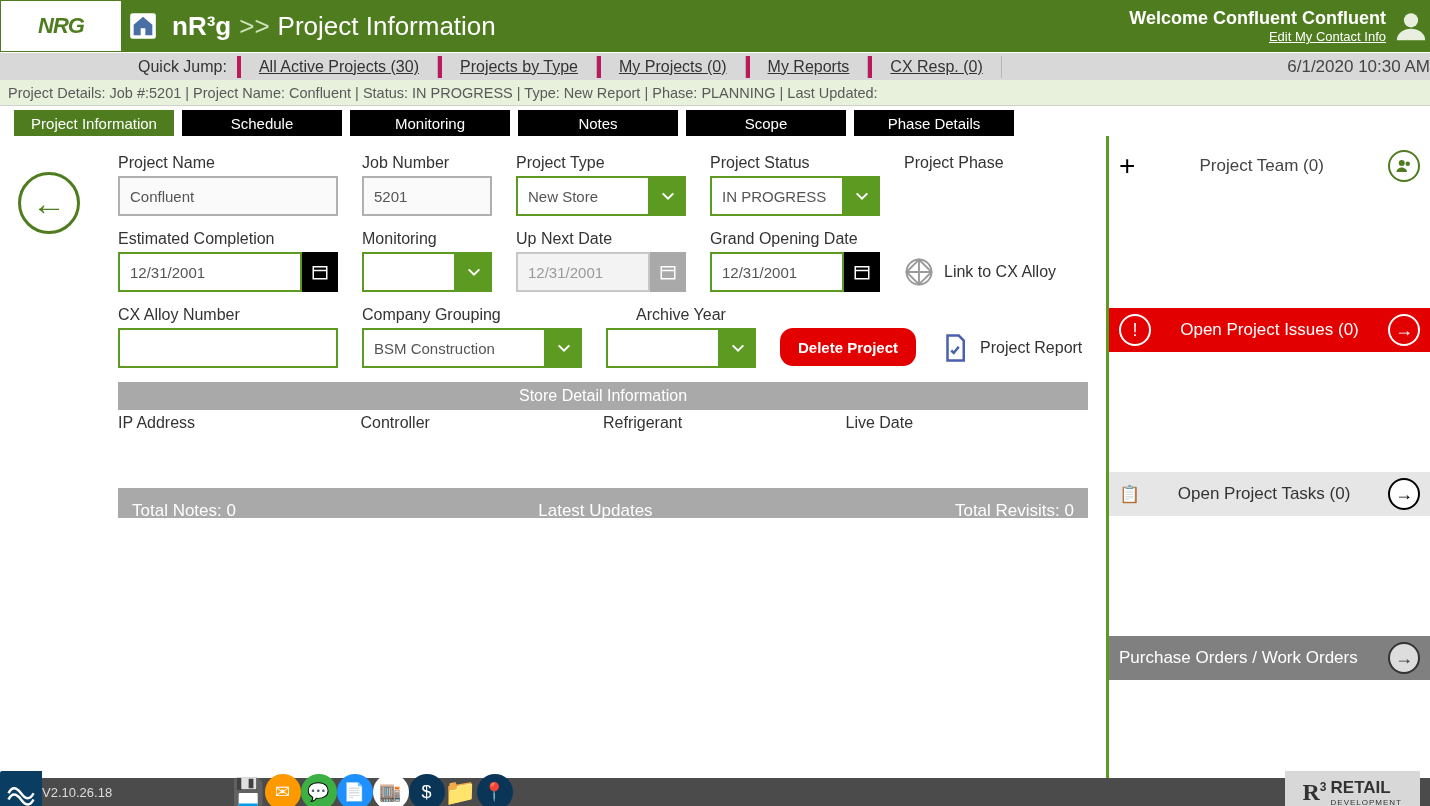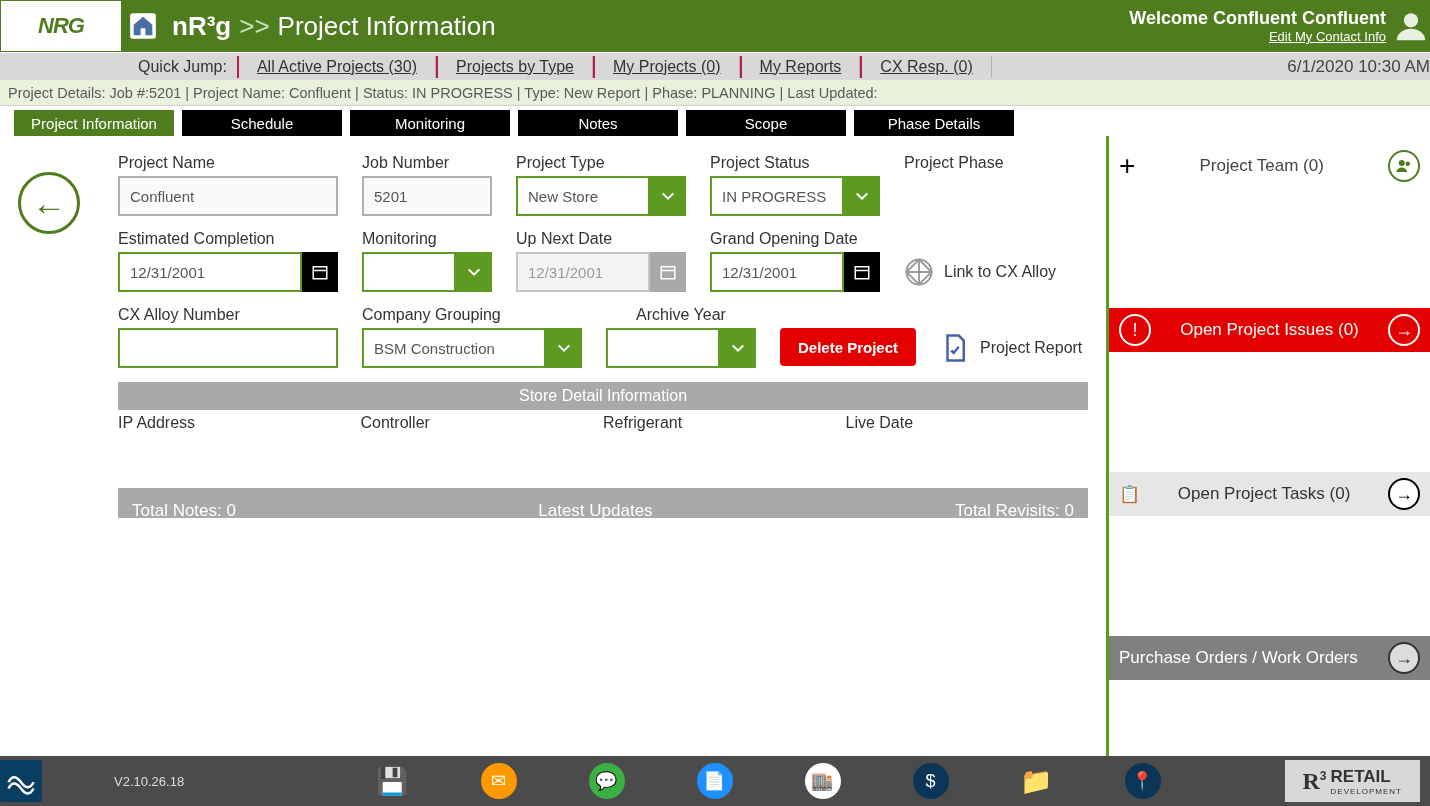--- a/index.html
+++ b/index.html
@@ -15,21 +15,21 @@
 .title .sep { padding:0 8px; color:#cfe2b8;}
 .welcome { display:flex; flex-direction:column; align-items:flex-end; justify-content:center; padding-right:6px; }
 .welcome .w1 { font-weight:700; font-size:18px; }
 .welcome .w2 { font-size:13px; text-decoration:underline; }
 .avatar { width:38px; display:flex; align-items:center; justify-content:center; }
 .avatar svg { width:34px; height:34px; fill:#e8efdf; }
 
 
 .quickbar { height:28px; background:#d8d8d8; display:flex; align-items:center; font-size:16px; color:#333; border-top:1px solid #fff; padding-left:128px;}
 .quickbar .ql { padding:0 10px; }
-.quickbar a { color:#333; text-decoration:underline; padding:2px 18px; border-right:1px solid #b5b5b5; border-left:2px solid #be185d;}
+.quickbar a { color:#333; text-decoration:underline; padding:2px 18px; border-right:1px solid #b5b5b5; border-left:4px solid #be185d;}
 .quickbar .date { margin-left:auto; padding-right:0; font-size:17px; color:#444;}
 
 
 .details-strip { height:26px; background:#e8f1dc; color:#5a5a5a; font-size:14.5px; display:flex; align-items:center; padding:0 8px; border-bottom:1px solid #d0d0d0;}
 
 
 .tabs { display:flex; gap:8px; padding:4px 14px 0 14px;}
 .tab { width:160px; height:26px; background:#000; color:#fff; font-size:15px; display:flex; align-items:center; justify-content:center; cursor:pointer;}
 .tab.active { background:#4f7c1f; }
 
@@ -51,21 +51,21 @@
 .sel .inp { flex:1; }
 .sel .dd, .date .dd { width:36px; background:#5c9a22; border:2px solid #5c9a22; display:flex; align-items:center; justify-content:center; color:#fff; cursor:pointer;}
 .date { display:flex; }
 .date .inp { flex:1; }
 .date .dd { background:#000; border-color:#000;}
 .date.gray .dd { background:#a9a9a9; border-color:#a9a9a9;}
 .date.gray .inp { border-color:#c7c7c7; background:#f3f3f3; color:#9a9a9a;}
 
 .w-220{width:220px}.w-130{width:130px}.w-170{width:170px}.w-150{width:150px}
 
-.delete-btn{background:#e20000;color:#fff;border-radius:4px;height:38px;display:flex;align-items:center;justify-content:center;padding:0 18px;font-weight:700;font-size:15px;cursor:pointer;margin-top:22px;}
+.delete-btn{background:#e20000;color:#fff;border-radius:13px;height:38px;display:flex;align-items:center;justify-content:center;padding:0 18px;font-weight:700;font-size:15px;cursor:pointer;margin-top:22px;}
 .link-item{display:flex;align-items:center;gap:10px;font-size:16px;color:#333;margin-top:22px;}
 .link-item svg{width:30px;height:30px;color:#888;}
 
 
 .grey-strip{background:#a9a9a9;color:#fff;text-align:center;font-size:16px;height:28px;line-height:28px;margin:14px 0 4px 100px;width:970px;}
 .cols4{display:flex;margin-left:100px;width:970px;font-size:16px;color:#333;}
 .cols4 > div{flex:1;}
 
 .grey-strip2{background:#a9a9a9;color:#fff;display:flex;justify-content:space-between;padding:8px 14px;font-size:17px;height:30px;line-height:30px;margin:56px 0 0 100px;width:970px;}
 
@@ -77,21 +77,21 @@
 .rcard.po{background:#808080;color:#fff;margin-top:120px;}
 .rcard .txt{flex:1;text-align:center;}
 .circ{width:32px;height:32px;border:2px solid currentColor;border-radius:50%;display:flex;align-items:center;justify-content:center;font-size:18px;}
 .circ.green{color:#4f7c1f;background:#fff;}
 .circ.black{color:#000;background:#fff;border-color:#000;}
 .circ.white{color:#fff;border-color:#fff;}
 .plus{font-size:28px;font-weight:300;color:#000;}
 .filter-input{margin:6px 8px;border:2px solid #5c9a22;height:30px;width:calc(100% - 16px);padding:0 8px;font-size:14px;color:#888;}
 
 
-.footer{position:absolute;bottom:0;left:0;right:0;height:50px;background:#4b4b4b;display:flex;align-items:center;padding:0 10px;gap:72px;}
+.footer{position:absolute;bottom:0;left:0;right:0;height:28px;background:#4b4b4b;display:flex;align-items:center;padding:0 10px;}
 .footer .ver{color:#ddd;font-size:13px; margin-right:120px;}
 .footer .wave{width:42px;height:42px;background:#0a3d62;border-radius:2px 0 0 2px;display:flex;align-items:center;justify-content:center;margin-left:-10px;}
 .ficon{width:36px;height:36px;border-radius:50%;display:flex;align-items:center;justify-content:center;color:#fff;font-size:18px;}
 .r3{margin-left:auto;display:flex;align-items:center;gap:4px;color:#333;background:#d8d8d8;height:42px;padding:0 18px;font-weight:700;font-size:17px;}
 .r3 small{font-size:8px;display:block;font-weight:400;letter-spacing:1px;}
 
 svg.cal{width:18px;height:18px;fill:#fff;}
 svg.chev{width:16px;height:16px;fill:#fff;}
 </style>
 </head>

